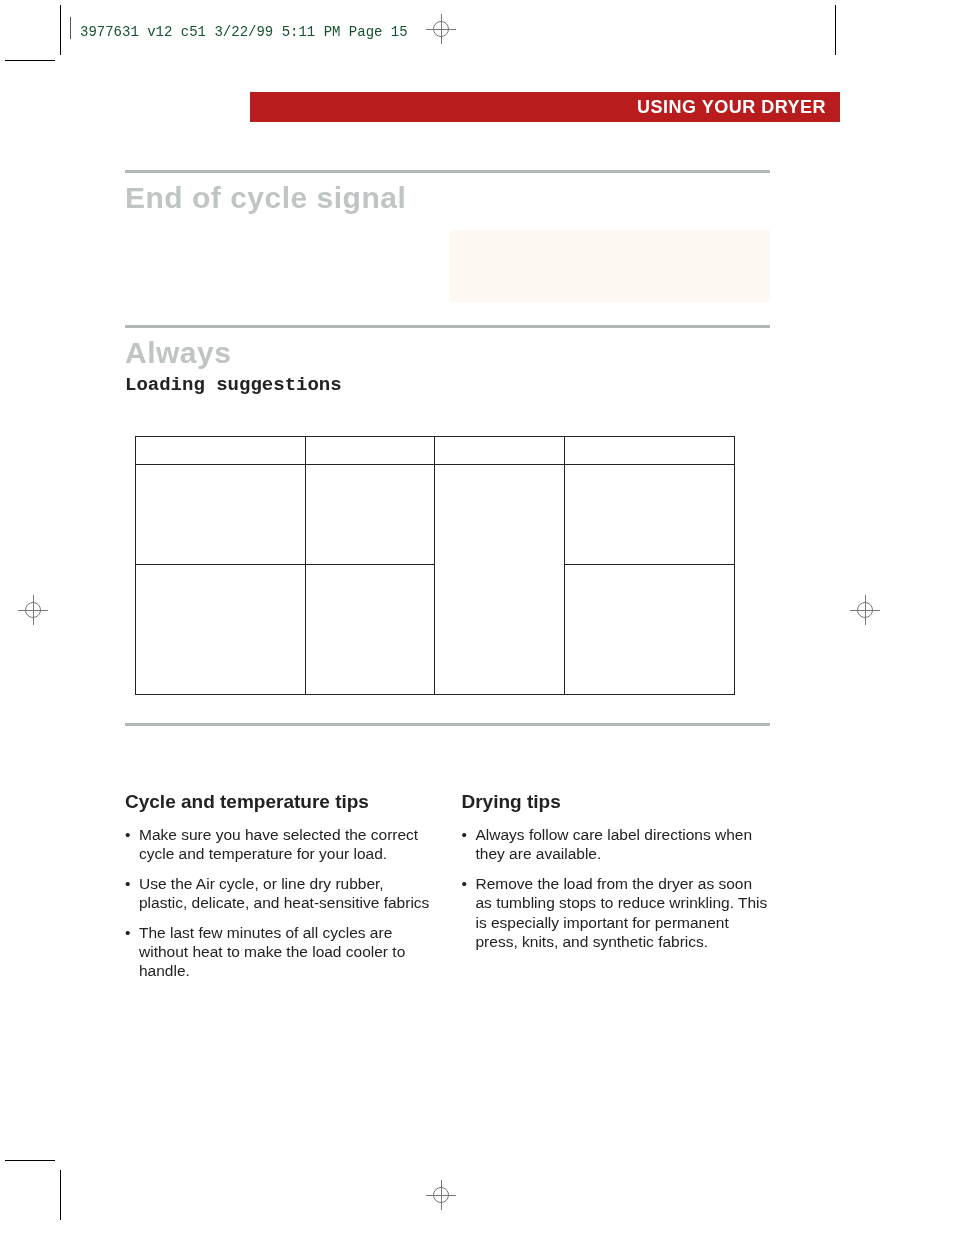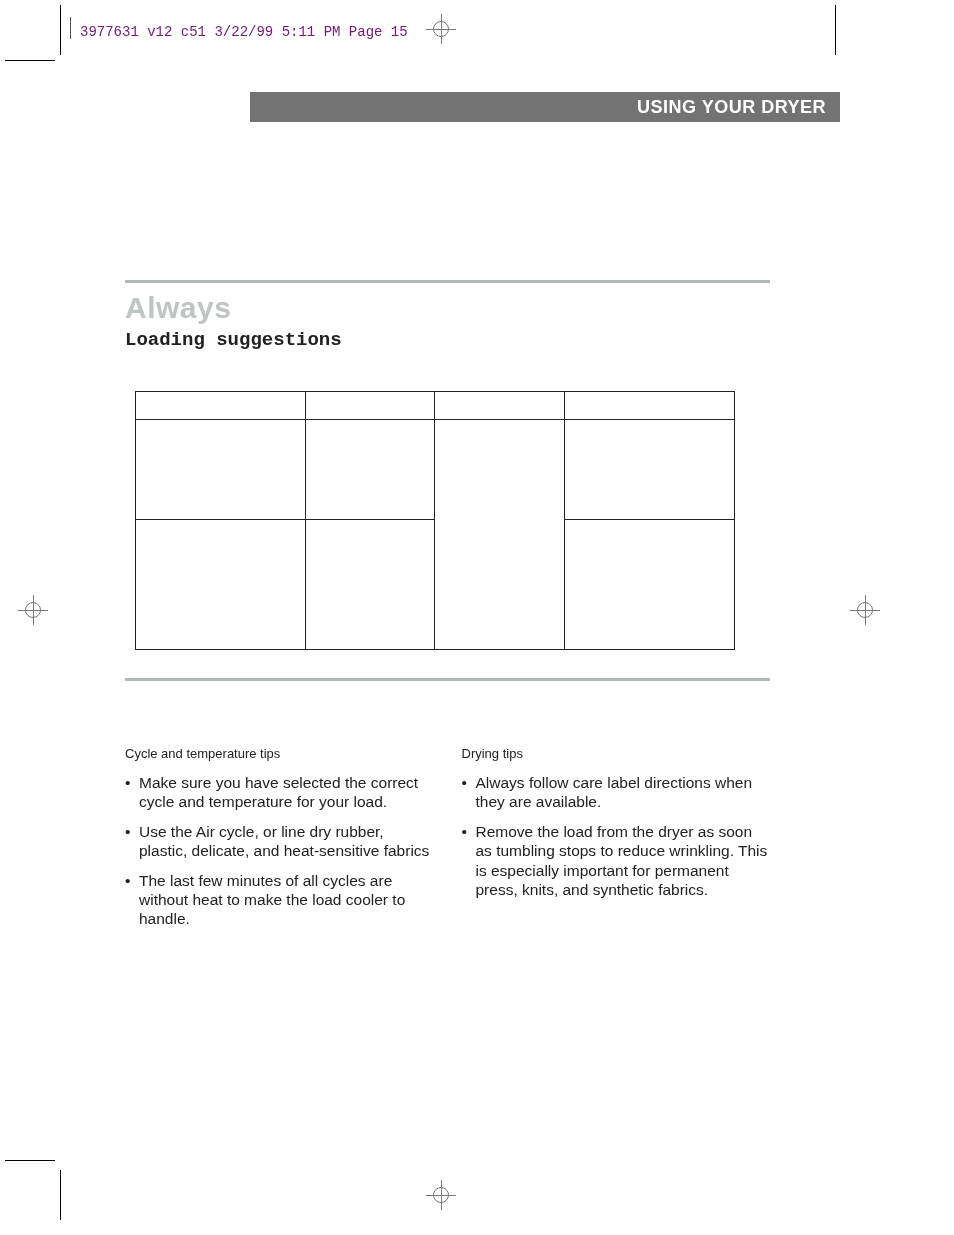--- a/index.html
+++ b/index.html
@@ -40,37 +40,37 @@
     width: 1px; height: 30px;
     background: #777;
     top: 0; left: 15px;
   }
   .slug {
     position: absolute;
     top: 24px;
     left: 80px;
     font-family: "Courier New", monospace;
     font-size: 14px;
-    color: #701a75;
+    color: #14532d;
   }
   .slug-rule {
     position: absolute;
     top: 17px;
     left: 70px;
     width: 1px;
     height: 22px;
     background: #555;
   }
   .header-bar {
     position: absolute;
     top: 92px;
     left: 250px;
     width: 590px;
     height: 30px;
-    background: #737373;
+    background: #b91c1c;
     display: flex;
     align-items: center;
     justify-content: flex-end;
     padding-right: 14px;
   }
   .header-bar span {
     font-weight: 900;
     font-size: 18px;
     color: #fff;
     letter-spacing: 0.5px;
@@ -130,22 +130,22 @@
   .col4 { width: 170px; }
   .two-col {
     display: flex;
     gap: 28px;
     margin-top: 65px;
   }
   .col {
     flex: 1;
   }
   .tip-heading {
-    font-size: 13px;
-    font-weight: 400;
+    font-size: 19px;
+    font-weight: 700;
     margin-bottom: 8px;
   }
   ul.tips {
     list-style: none;
     padding-left: 0;
     font-size: 15.5px;
     line-height: 1.25;
     margin-top: 12px;
   }
   ul.tips li {
@@ -196,20 +196,25 @@
 
 <div class="slug-rule"></div>
 <div class="slug">3977631 v12 c51  3/22/99 5:11 PM  Page 15</div>
 
 <div class="header-bar">
   <span>USING YOUR DRYER</span>
 </div>
 
 <div class="content">
 
+  <div class="section-block">
+    <hr class="section-rule">
+    <div class="section-heading">End of cycle signal</div>
+    <div class="pale-box"></div>
+  </div>
 
   <div class="section-block" style="margin-top:110px">
     <hr class="section-rule">
     <div class="section-heading" style="margin-bottom:4px">Always</div>
     <div class="sub-heading">Loading suggestions</div>
 
     <div class="table-wrap">
       <table class="grid">
         <tbody>
             <tr>

